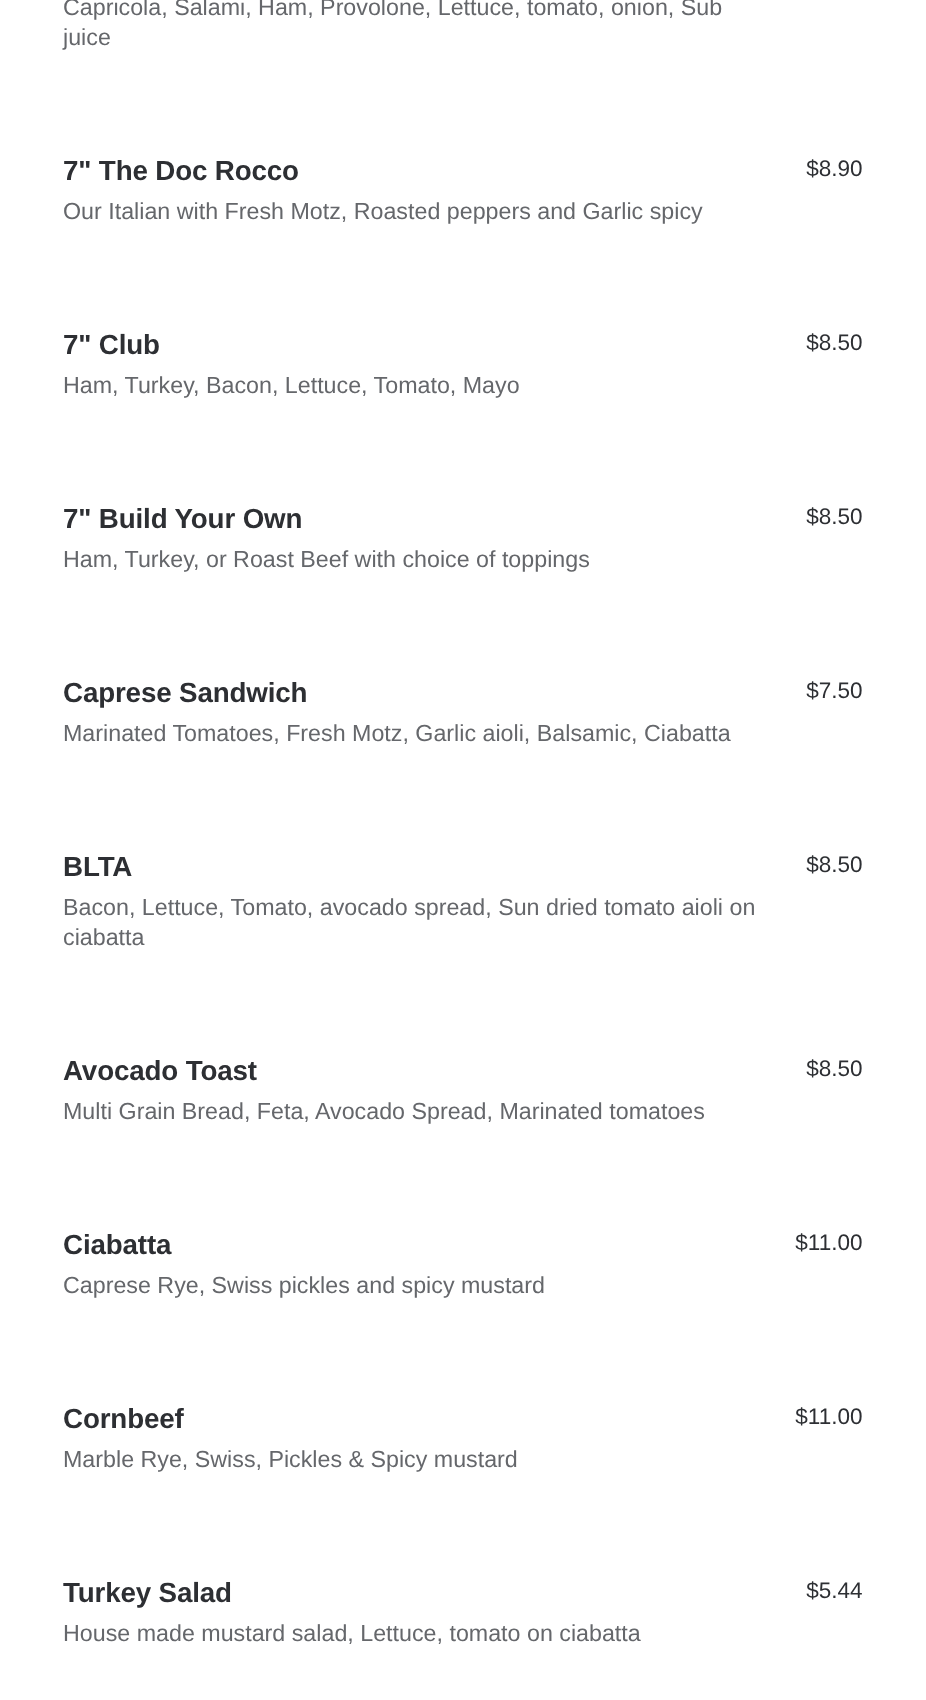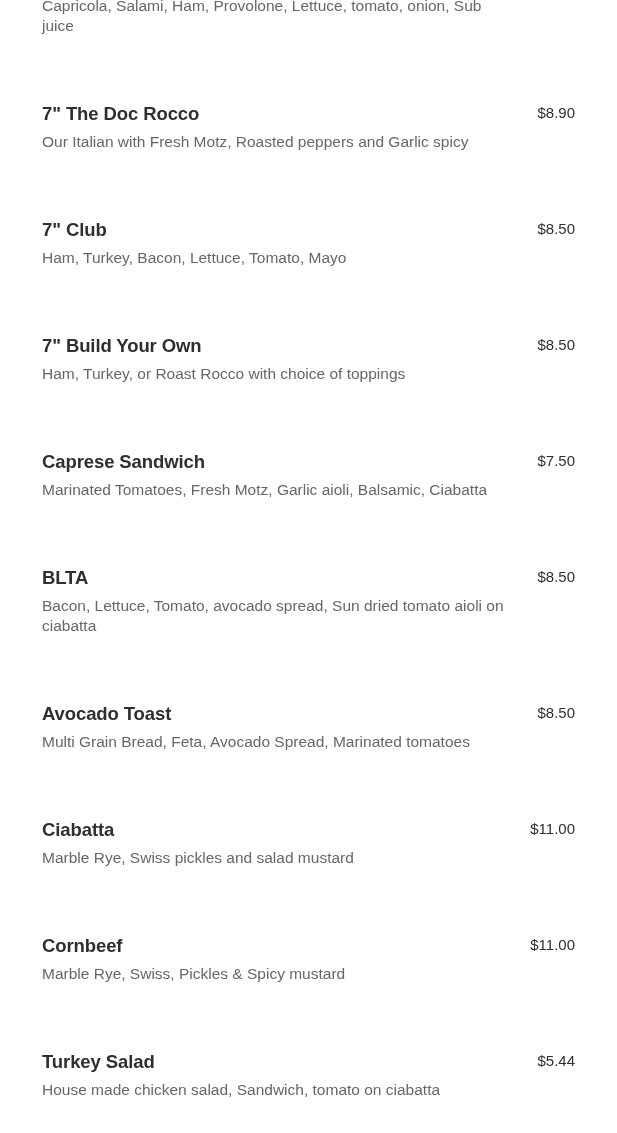--- a/index.html
+++ b/index.html
@@ -79,21 +79,21 @@
       <div class="item-price">$8.50</div>
     </div>
     <div class="item-desc">Ham, Turkey, Bacon, Lettuce, Tomato, Mayo</div>
   </div>
 
   <div class="menu-item">
     <div class="item-row">
       <div class="item-name">7" Build Your Own</div>
       <div class="item-price">$8.50</div>
     </div>
-    <div class="item-desc">Ham, Turkey, or Roast Rocco with choice of toppings</div>
+    <div class="item-desc">Ham, Turkey, or Roast Beef with choice of toppings</div>
   </div>
 
   <div class="menu-item">
     <div class="item-row">
       <div class="item-name">Caprese Sandwich</div>
       <div class="item-price">$7.50</div>
     </div>
     <div class="item-desc">Marinated Tomatoes, Fresh Motz, Garlic aioli, Balsamic, Ciabatta</div>
   </div>
 
@@ -112,33 +112,33 @@
       <div class="item-price">$8.50</div>
     </div>
     <div class="item-desc">Multi Grain Bread, Feta, Avocado Spread, Marinated tomatoes</div>
   </div>
 
   <div class="menu-item">
     <div class="item-row">
       <div class="item-name">Ciabatta</div>
       <div class="item-price">$11.00</div>
     </div>
-    <div class="item-desc">Marble Rye, Swiss pickles and salad mustard</div>
+    <div class="item-desc">Caprese Rye, Swiss pickles and spicy mustard</div>
   </div>
 
   <div class="menu-item">
     <div class="item-row">
       <div class="item-name">Cornbeef</div>
       <div class="item-price">$11.00</div>
     </div>
     <div class="item-desc">Marble Rye, Swiss, Pickles &amp; Spicy mustard</div>
   </div>
 
   <div class="menu-item">
     <div class="item-row">
       <div class="item-name">Turkey Salad</div>
       <div class="item-price">$5.44</div>
     </div>
-    <div class="item-desc">House made chicken salad, Sandwich, tomato on ciabatta</div>
+    <div class="item-desc">House made mustard salad, Lettuce, tomato on ciabatta</div>
   </div>
 </div>
 
 </div>
 
 </body></html>

